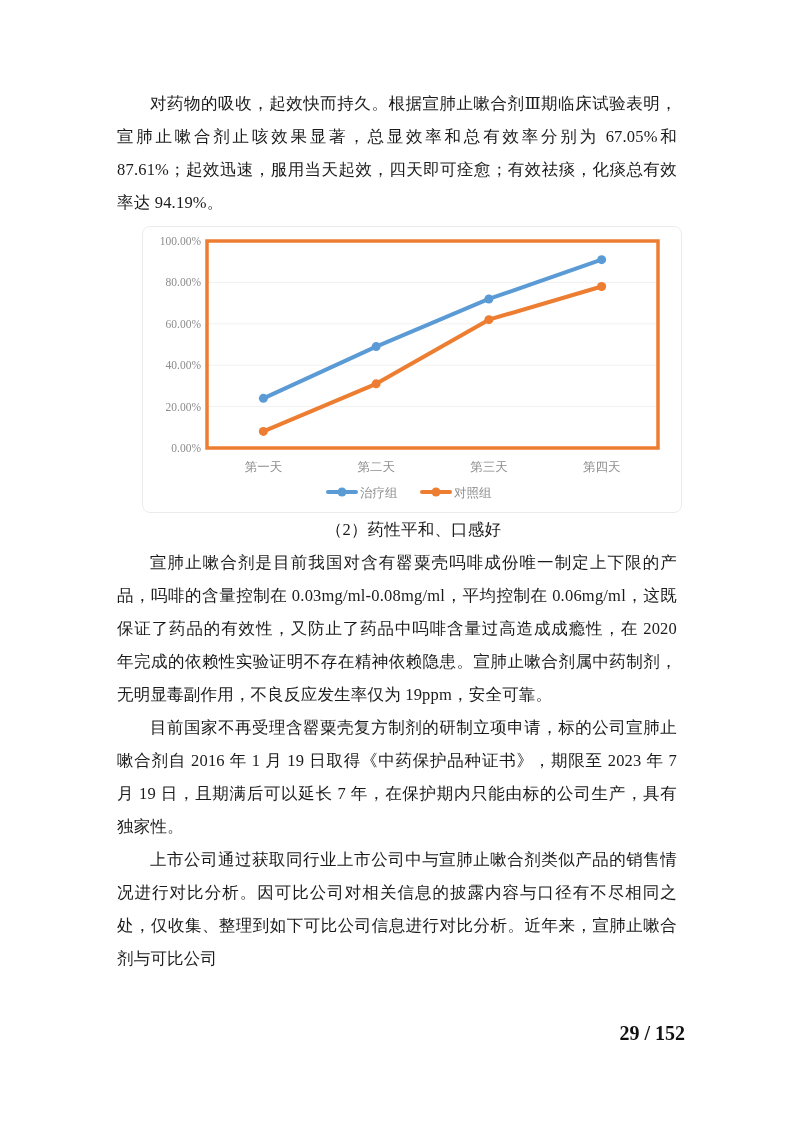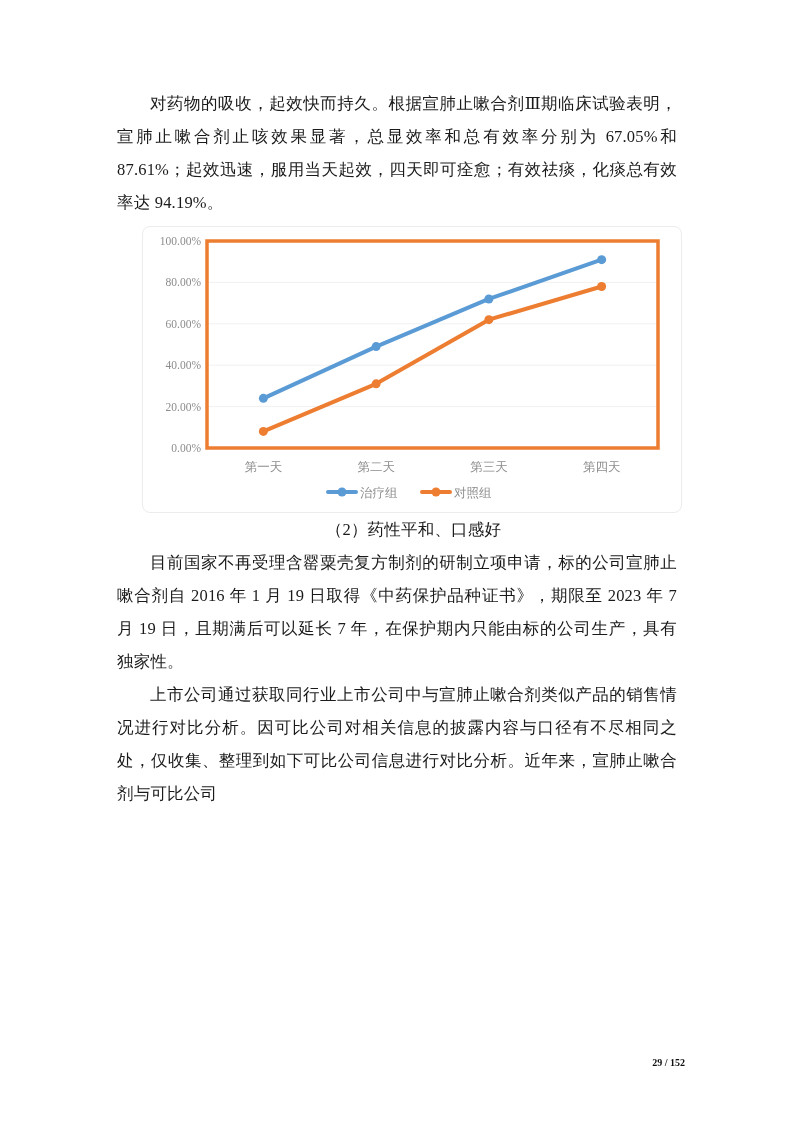--- a/index.html
+++ b/index.html
@@ -41,22 +41,22 @@
     margin-left: 25px;
     margin-top: 7px;
     border: 1px solid #ececec;
     border-radius: 8px;
     background: #ffffff;
     overflow: hidden;
   }
   .chart-card svg { display: block; }
   .page-footer {
     position: absolute;
-    right: 108px; top: 1057px;
-    font-size: 10px;
+    right: 108px; top: 1022px;
+    font-size: 20px;
     font-weight: bold;
     font-family: "Liberation Serif", "DejaVu Serif", serif;
     color: #111111;
   }
 </style>
 </head>
 <body>
 
 <div class="page">
   <div class="content">
@@ -96,20 +96,21 @@
           <line x1="279" x2="307" y1="265" y2="265" stroke="#ED7D31" stroke-width="4" stroke-linecap="round"></line>
           <circle cx="293" cy="265" r="4.5" fill="#ED7D31"></circle>
           <text x="311" y="269.5" font-size="12.5" fill="#8c8c8c" font-family="&quot;Liberation Serif&quot;,&quot;DejaVu Serif&quot;,serif">对照组</text>
         </svg>
     </div>
 
     <p class="heading">（2）药性平和、口感好</p>
 
 
 
+    <p class="para">宣肺止嗽合剂是目前我国对含有罂粟壳吗啡成份唯一制定上下限的产品，吗啡的含量控制在 0.03mg/ml-0.08mg/ml，平均控制在 0.06mg/ml，这既保证了药品的有效性，又防止了药品中吗啡含量过高造成成瘾性，在 2020 年完成的依赖性实验证明不存在精神依赖隐患。宣肺止嗽合剂属中药制剂，无明显毒副作用，不良反应发生率仅为 19ppm，安全可靠。</p>
 
 
     <p class="para">目前国家不再受理含罂粟壳复方制剂的研制立项申请，标的公司宣肺止嗽合剂自 2016 年 1 月 19 日取得《中药保护品种证书》，期限至 2023 年 7 月 19 日，且期满后可以延长 7 年，在保护期内只能由标的公司生产，具有独家性。</p>
 
     <p class="para">上市公司通过获取同行业上市公司中与宣肺止嗽合剂类似产品的销售情况进行对比分析。因可比公司对相关信息的披露内容与口径有不尽相同之处，仅收集、整理到如下可比公司信息进行对比分析。近年来，宣肺止嗽合剂与可比公司</p>
 
   </div>
 
   <div class="page-footer">29 / 152</div>
 </div>

